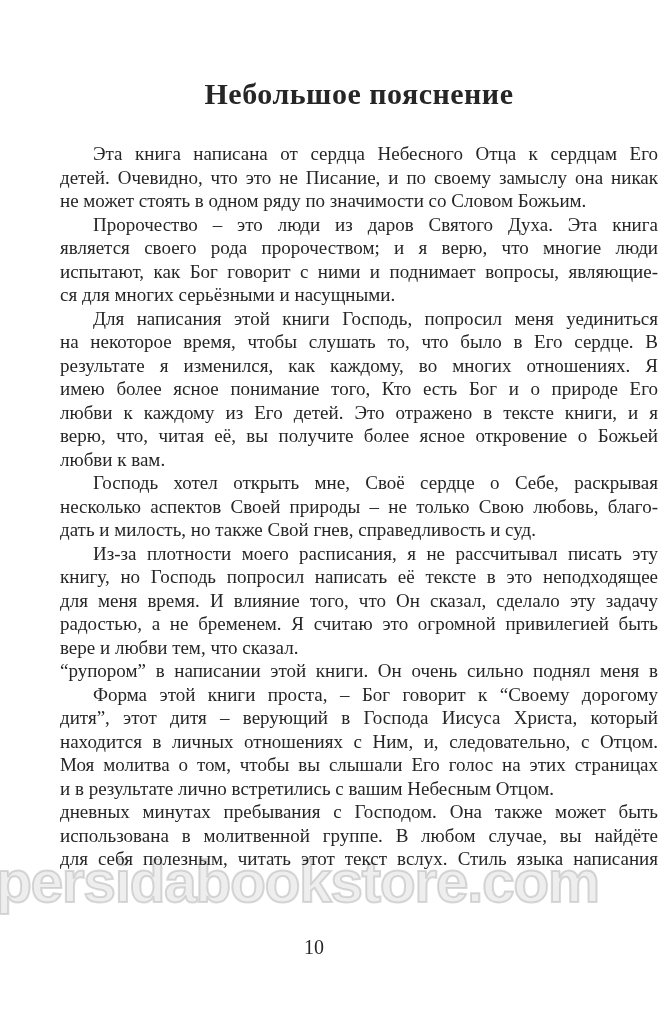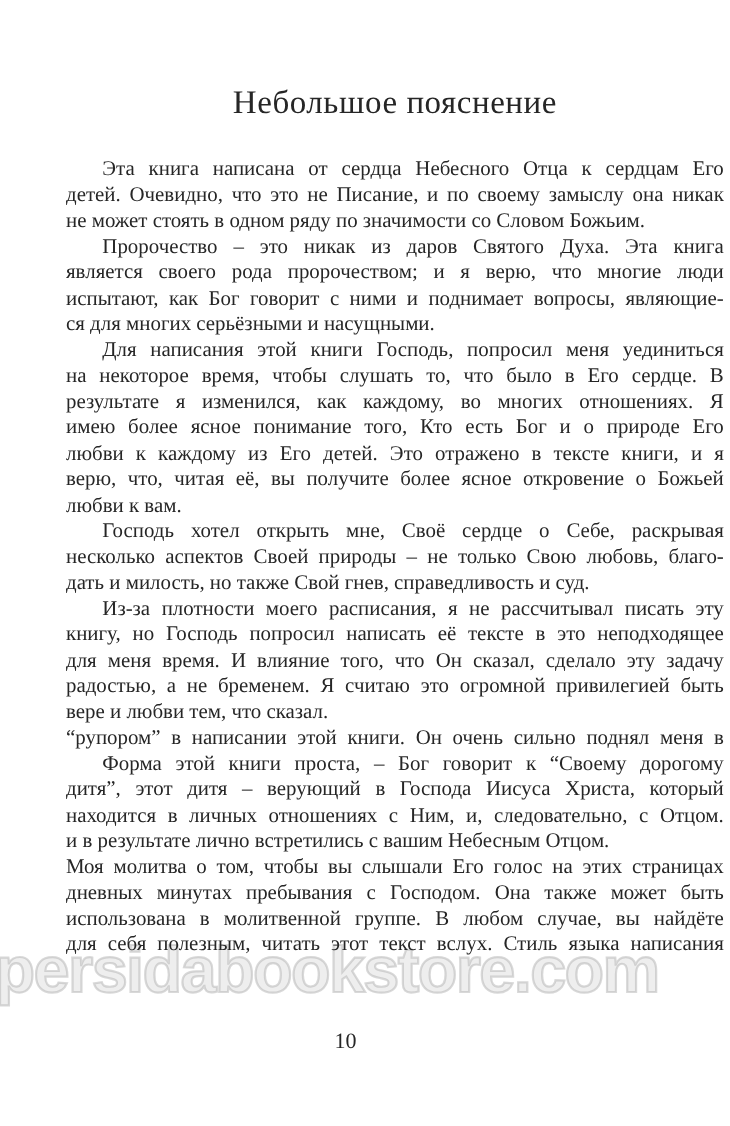--- a/index.html
+++ b/index.html
@@ -34,21 +34,21 @@
   .content {
     position: absolute;
     top: 76px;
     left: 60px;
     width: 598px;
     z-index: 1;
   }
   .title {
     font-size: 30px;
     line-height: 36px;
-    font-weight: normal;
+    font-weight: bold;
     text-align: center;
     margin: 0 0 30px 0;
     letter-spacing: 0.5px;
   }
   .body-text {
     font-size: 19px;
     line-height: 23.5px;
   }
   .paragraph {
     margin: 0;
@@ -84,21 +84,21 @@
   <div class="content">
     <h1 class="title">Небольшое пояснение</h1>
 
     <div class="body-text" id="body-text">
         <div class="paragraph">
           <div class="line first">Эта книга написана от сердца Небесного Отца к сердцам Его</div>
           <div class="line">детей. Очевидно, что это не Писание, и по своему замыслу она никак</div>
           <div class="line para-end">не может стоять в одном ряду по значимости со Словом Божьим.</div>
         </div>
         <div class="paragraph">
-          <div class="line first">Пророчество – это никак из даров Святого Духа. Эта книга</div>
+          <div class="line first">Пророчество – это люди из даров Святого Духа. Эта книга</div>
           <div class="line">является своего рода пророчеством; и я верю, что многие люди</div>
           <div class="line">испытают, как Бог говорит с ними и поднимает вопросы, являющие-</div>
           <div class="line para-end">ся для многих серьёзными и насущными.</div>
         </div>
         <div class="paragraph">
           <div class="line first">Для написания этой книги Господь, попросил меня уединиться</div>
           <div class="line">на некоторое время, чтобы слушать то, что было в Его сердце. В</div>
           <div class="line">результате я изменился, как каждому, во многих отношениях. Я</div>
           <div class="line">имею более ясное понимание того, Кто есть Бог и о природе Его</div>
           <div class="line">любви к каждому из Его детей. Это отражено в тексте книги, и я</div>
@@ -115,22 +115,22 @@
           <div class="line">книгу, но Господь попросил написать её тексте в это неподходящее</div>
           <div class="line">для меня время. И влияние того, что Он сказал, сделало эту задачу</div>
           <div class="line">радостью, а не бременем. Я считаю это огромной привилегией быть</div>
           <div class="line para-end">вере и любви тем, что сказал.</div>
           <div class="line">“рупором” в написании этой книги. Он очень сильно поднял меня в</div>
         </div>
         <div class="paragraph">
           <div class="line first">Форма этой книги проста, – Бог говорит к “Своему дорогому</div>
           <div class="line">дитя”, этот дитя – верующий в Господа Иисуса Христа, который</div>
           <div class="line">находится в личных отношениях с Ним, и, следовательно, с Отцом.</div>
+          <div class="line">Моя молитва о том, чтобы вы слышали Его голос на этих страницах</div>
           <div class="line para-end">и в результате лично встретились с вашим Небесным Отцом.</div>
-          <div class="line">Моя молитва о том, чтобы вы слышали Его голос на этих страницах</div>
         </div>
         <div class="paragraph">
           <div class="line">дневных минутах пребывания с Господом. Она также может быть</div>
           <div class="line">использована в молитвенной группе. В любом случае, вы найдёте</div>
           <div class="line">для себя полезным, читать этот текст вслух. Стиль языка написания</div>
         </div>
       </div>
   </div>
 
   <div class="page-number">10</div>

